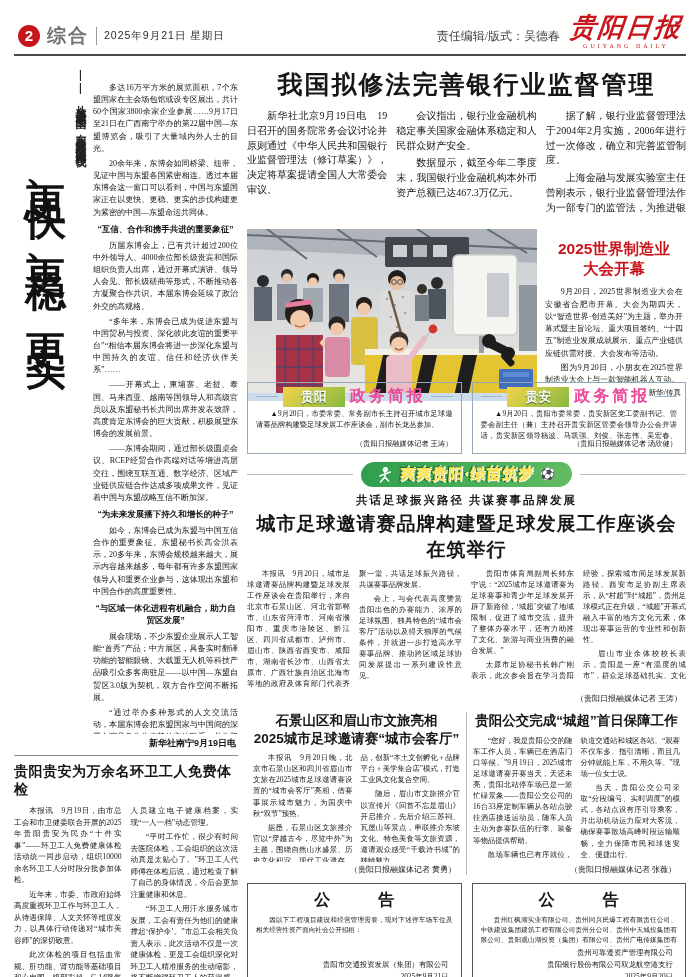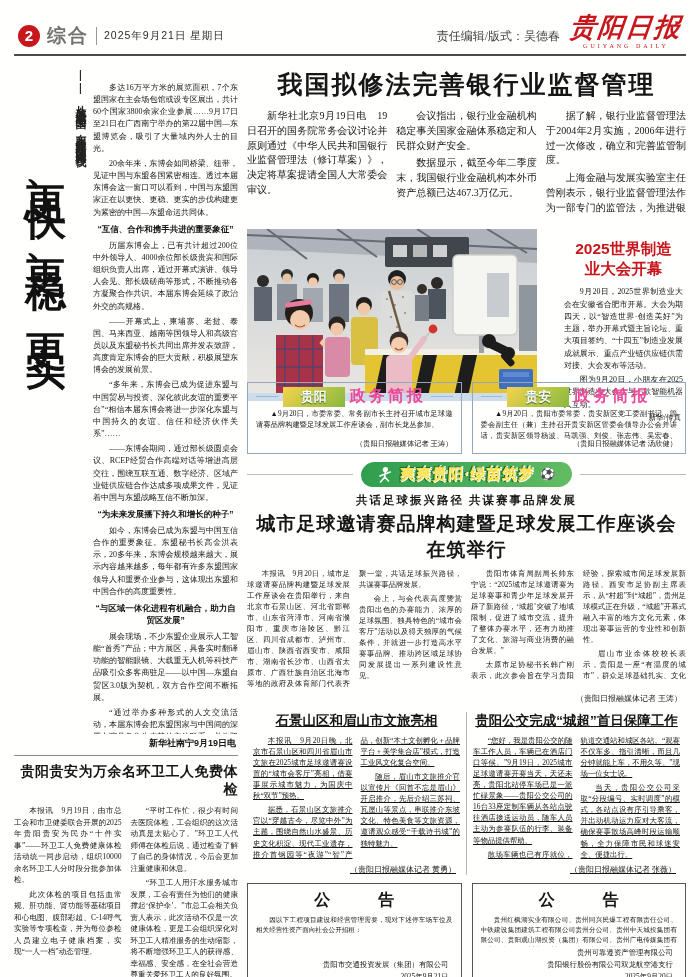--- a/index.html
+++ b/index.html
@@ -40,35 +40,35 @@
           letter-spacing:2px; padding-top:8px; width:17px; color:#222; }
   .fbody { flex:1; display:flex; flex-direction:column; min-width:0;margin-top:20px; }
   .ftext { flex:1; overflow:hidden; }
   p.art { font-size:8px; line-height:1.52; text-align:justify; text-indent:2em; margin-bottom:3px; }
   .fsub { font:bold 8.5px "Liberation Sans",sans-serif; text-align:center; margin:5px 0 4px; }
   .byline { text-align:right; font:bold 9px "Liberation Sans",sans-serif; padding:3px 2px 0 0; }
 
   
   .sanitation { border-top:1px solid #8a8a8a; margin-top:5px; padding-top:7px;
                 flex:1; display:flex; flex-direction:column; min-height:0; }
-  .san-headline { font:bold 14px "Liberation Sans",sans-serif; text-align:right;
+  .san-headline { font:bold 14px "Liberation Sans",sans-serif; text-align:left;
                   letter-spacing:0.5px; margin-bottom:6px; }
   .san-body { flex:1; overflow:hidden; column-count:2; column-gap:9px; }
   .san-body p.art { font-size:7.6px; }
   .att { text-align:right; font-size:8px; padding:2px 4px 0 0; }
 
   
   .main-art { margin-top:2px; }
   .main-headline { font:bold 25px "Liberation Sans",sans-serif; text-align:center;
                    letter-spacing:2px; margin:4px 0 8px; }
   .main-body { column-count:3; column-gap:9px; height:114px; overflow:hidden; }
   .main-body p.art { font-size:10px; line-height:1.48; }
 
   
-  .photo-row { display:flex; gap:24px; margin-top:6px; height:146px; }
+  .photo-row { display:flex; gap:5px; margin-top:6px; height:146px; }
   .photo { width:290px; height:172px; background:#d8dbde; flex:none; }
   .cap-box { flex:1; display:flex; flex-direction:column; padding:0 3px; }
   .cap-title { color:#c8161d; font:bold 15.5px/1.3 "Liberation Sans",sans-serif;
                text-align:center; margin:10px 6px 7px; }
   .cap-text { font-size:7.9px; line-height:1.55; text-align:justify; text-indent:2em; margin-bottom:2px; }
   .credit { text-align:right; font-size:7.6px; margin-top:auto; padding:0 2px 3px; }
 
   
   .briefs-row { display:flex; gap:10px; margin-top:7px; height:72px; }
   .brief { flex:1; border:1px solid #96a7bd; padding:3px 8px 4px; display:flex; flex-direction:column; }
@@ -92,21 +92,21 @@
 
   
   .football { margin-top:3px; }
   .kicker { font:bold 11.5px "Liberation Sans",sans-serif; text-align:center; letter-spacing:2px; }
   .fb-headline { font:bold 19px "Liberation Sans",sans-serif; text-align:center;
                  letter-spacing:1px; margin:3px 0 6px; }
   .fb-body { column-count:4; column-gap:9px; height:122px; overflow:hidden; }
   .fb-body p.art { font-size:7.4px; line-height:1.48; }
 
   
-  .bottom-row { display:flex; gap:0; margin-top:8px; height:163px;text-decoration:underline; }
+  .bottom-row { display:flex; gap:0; margin-top:8px; height:163px; }
   .b-art { flex:1; display:flex; flex-direction:column; min-width:0; padding:0 6px; }
   .b-art + .b-art { border-left:1px solid #b5b5b5; }
   .b-headline { font:bold 13.5px/1.3 "Liberation Sans",sans-serif; text-align:center; margin-bottom:5px; }
   .b-body { flex:1; overflow:hidden; column-count:2; column-gap:8px; }
   .b-body p.art { font-size:7.4px; line-height:1.5; }
 
   
   .notices-row { display:flex; gap:10px; margin-top:8px; flex:1; min-height:0; }
   .notice { flex:1; border:1px solid #555; padding:5px 8px 6px; display:flex; flex-direction:column; }
   .notice-title { text-align:center; font:bold 16px "Liberation Sans",sans-serif;
@@ -142,37 +142,38 @@
 
       <div class="feature">
         <div class="vtitle">更快、更稳、更实</div>
         <div class="vsub">——从东博会感受中国—东盟命运共同体的建设步伐</div>
         <div class="fbody">
           <div class="ftext">
             <p class="art">多达16万平方米的展览面积，7个东盟国家在主会场包馆或设专区展出，共计60个国家3800余家企业参展……9月17日至21日在广西南宁举办的第22届中国—东盟博览会，吸引了大量域内外人士的目光。</p>
             <p class="art">20余年来，东博会如同桥梁、纽带，见证中国与东盟各国紧密相连。透过本届东博会这一窗口可以看到，中国与东盟国家正在以更快、更稳、更实的步伐构建更为紧密的中国—东盟命运共同体。</p>
             <div class="fsub">“互信、合作和携手共进的重要象征”</div>
             <p class="art">历届东博会上，已有共计超过200位中外领导人、4000余位部长级贵宾和国际组织负责人出席，通过开幕式演讲、领导人会见、部长级磋商等形式，不断推动各方凝聚合作共识。本届东博会延续了政治外交的高规格。</p>
+            <p class="art">“多年来，东博会已成为促进东盟与中国贸易与投资、深化彼此友谊的重要平台”“相信本届东博会将进一步深化东盟与中国持久的友谊、信任和经济伙伴关系”……</p>
             <p class="art">——开幕式上，柬埔寨、老挝、泰国、马来西亚、越南等国领导人和高级官员以及东盟秘书长共同出席并发表致辞，高度肯定东博会的巨大贡献，积极展望东博会的发展前景。</p>
-            <p class="art">“多年来，东博会已成为促进东盟与中国贸易与投资、深化彼此友谊的重要平台”“相信本届东博会将进一步深化东盟与中国持久的友谊、信任和经济伙伴关系”……</p>
             <p class="art">——东博会期间，通过部长级圆桌会议、RCEP经贸合作高端对话等增进高层交往，围绕互联互通、数字经济、区域产业链供应链合作达成多项成果文件，见证着中国与东盟战略互信不断加深。</p>
             <div class="fsub">“为未来发展播下持久和增长的种子”</div>
             <p class="art">如今，东博会已成为东盟与中国互信合作的重要象征。东盟秘书长高金洪表示，20多年来，东博会规模越来越大，展示内容越来越多，每年都有许多东盟国家领导人和重要企业参与，这体现出东盟和中国合作的高度重要性。</p>
             <div class="fsub">“与区域一体化进程有机融合，助力自贸区发展”</div>
             <p class="art">展会现场，不少东盟企业展示人工智能“首秀”产品；中方展区，具备实时翻译功能的智能眼镜、大载重无人机等科技产品吸引众多客商驻足——以中国—东盟自贸区3.0版为契机，双方合作空间不断拓展。</p>
             <p class="art">“通过举办多种形式的人文交流活动，本届东博会把东盟国家与中国间的深厚友谊具象化为真挚的交往联系，并为双方的未来发展播下持久和增长的种子。”越南工商界人士表示，东博会见证双方人文交流走向深入，为区域内文化交融和相互理解奠定了坚实基础。</p>
           </div>
           <div class="byline">新华社南宁9月19日电</div>
         </div>
       </div>
 
       <div class="sanitation">
         <div class="san-headline">贵阳贵安为万余名环卫工人免费体检</div>
         <div class="san-body">
           <p class="art">本报讯　9月19日，由市总工会和市卫健委联合开展的2025年贵阳贵安为民办“十件实事”——环卫工人免费健康体检活动统一同步启动，组织10000余名环卫工人分时段分批参加体检。</p>
+          <p class="art">近年来，市委、市政府始终高度重视环卫工作与环卫工人，从待遇保障、人文关怀等维度发力，以具体行动传递对“城市美容师”的深切敬意。</p>
           <p class="art">此次体检的项目包括血常规、肝功能、肾功能等基础项目和心电图、腹部彩超、C-14呼气实验等专项检查，并为每位参检人员建立电子健康档案，实现“一人一档”动态管理。</p>
           <p class="art">“平时工作忙，很少有时间去医院体检，工会组织的这次活动真是太贴心了。”环卫工人代师傅在体检后说，通过检查了解了自己的身体情况，今后会更加注重健康和休息。</p>
           <p class="art">“环卫工人用汗水服务城市发展，工会有责任为他们的健康撑起‘保护伞’。”市总工会相关负责人表示，此次活动不仅是一次健康体检，更是工会组织深化对环卫工人精准服务的生动缩影，将不断增强环卫工人的获得感、幸福感、安全感，在全社会营造尊重关爱环卫工人的良好氛围。</p>
         </div>
 
       </div>
     </div>
 
     <div class="right-col">
 
@@ -356,20 +357,21 @@
           <p class="art">眉山市业余体校校长表示，贵阳是一座“有温度的城市”，群众足球基础扎实、文化氛围浓郁，建议扩大国际友好城市参与，提升赛事的国际影响力。</p>
 
         </div>
         <div class="att">（贵阳日报融媒体记者 王涛）</div>
       </div>
 
       <div class="bottom-row">
         <div class="b-art">
           <div class="b-headline">
             <div>石景山区和眉山市文旅亮相</div>
+            <div>2025城市足球邀请赛“城市会客厅”</div>
           </div>
           <div class="b-body">
             <p class="art">本报讯　9月20日晚，北京市石景山区和四川省眉山市文旅在2025城市足球邀请赛设置的“城市会客厅”亮相，借赛事展示城市魅力，为国庆中秋“双节”预热。</p>
             <p class="art">据悉，石景山区文旅推介官以“穿越古今，尽览中外”为主题，围绕自然山水盛景、历史文化积淀、现代工业遗存，推介首钢园等“夜游”“智”产品，创新“本土文创孵化＋品牌平台＋美学集合店”模式，打造工业风文化复合空间。</p>
             <p class="art">随后，眉山市文旅推介官以宣传片《回首不忘是眉山》开启推介，先后介绍三苏祠、瓦屋山等景点，串联推介东坡文化、特色美食等文旅资源，邀请观众感受“千载诗书城”的独特魅力。</p>
           </div>
           <div class="att">（贵阳日报融媒体记者 黄勇）</div>
         </div>
         <div class="b-art">
           <div class="b-headline">贵阳公交完成“城超”首日保障工作</div>

